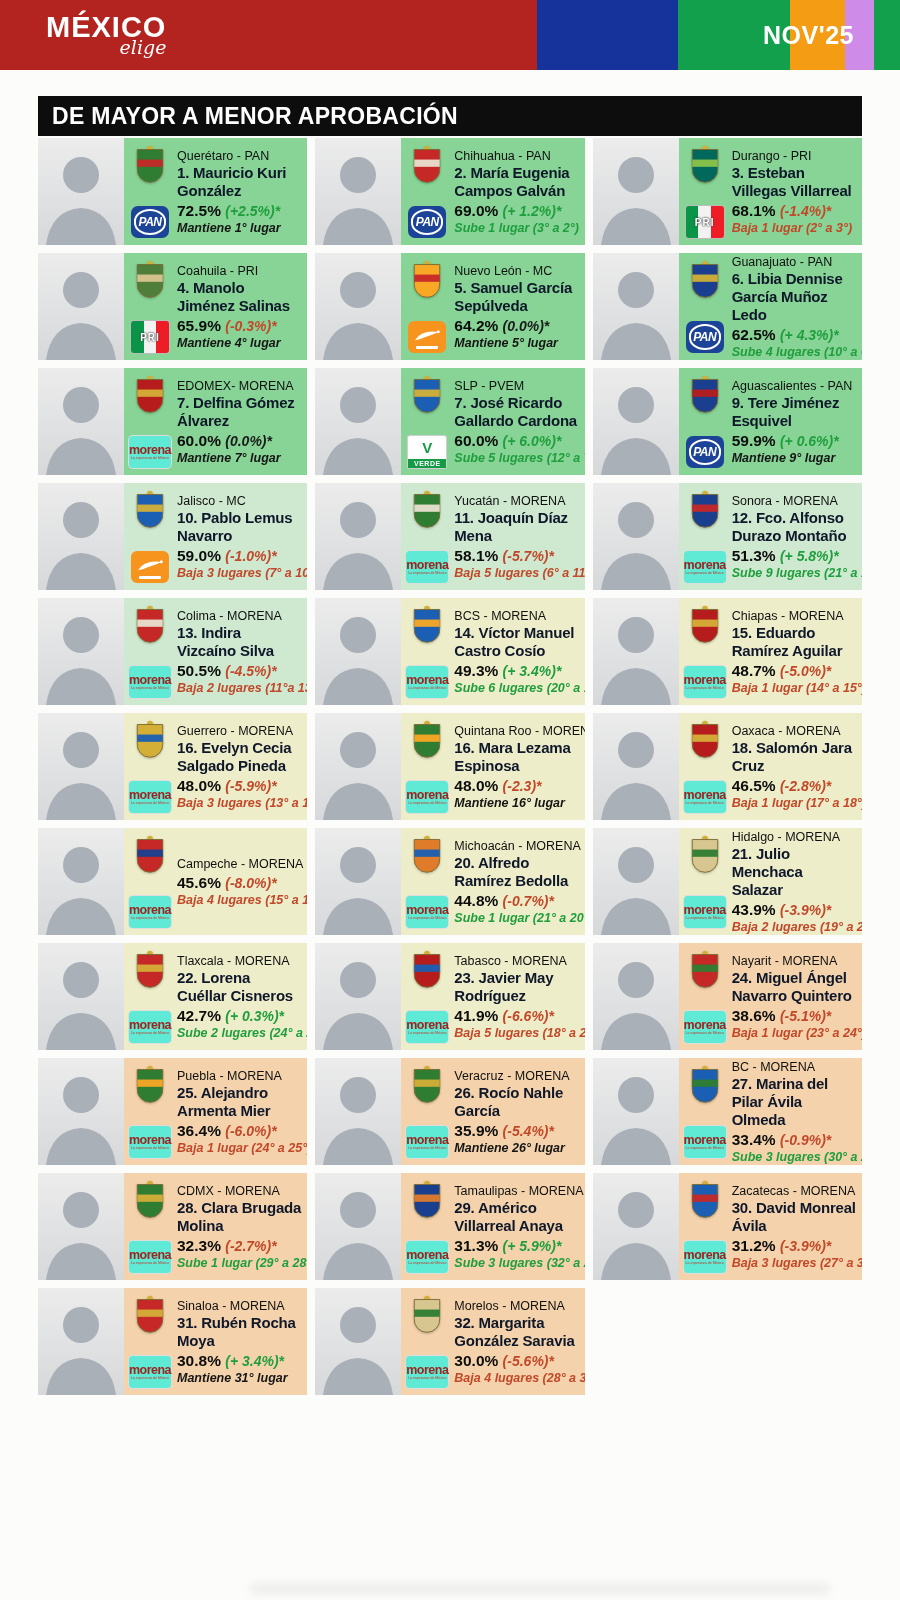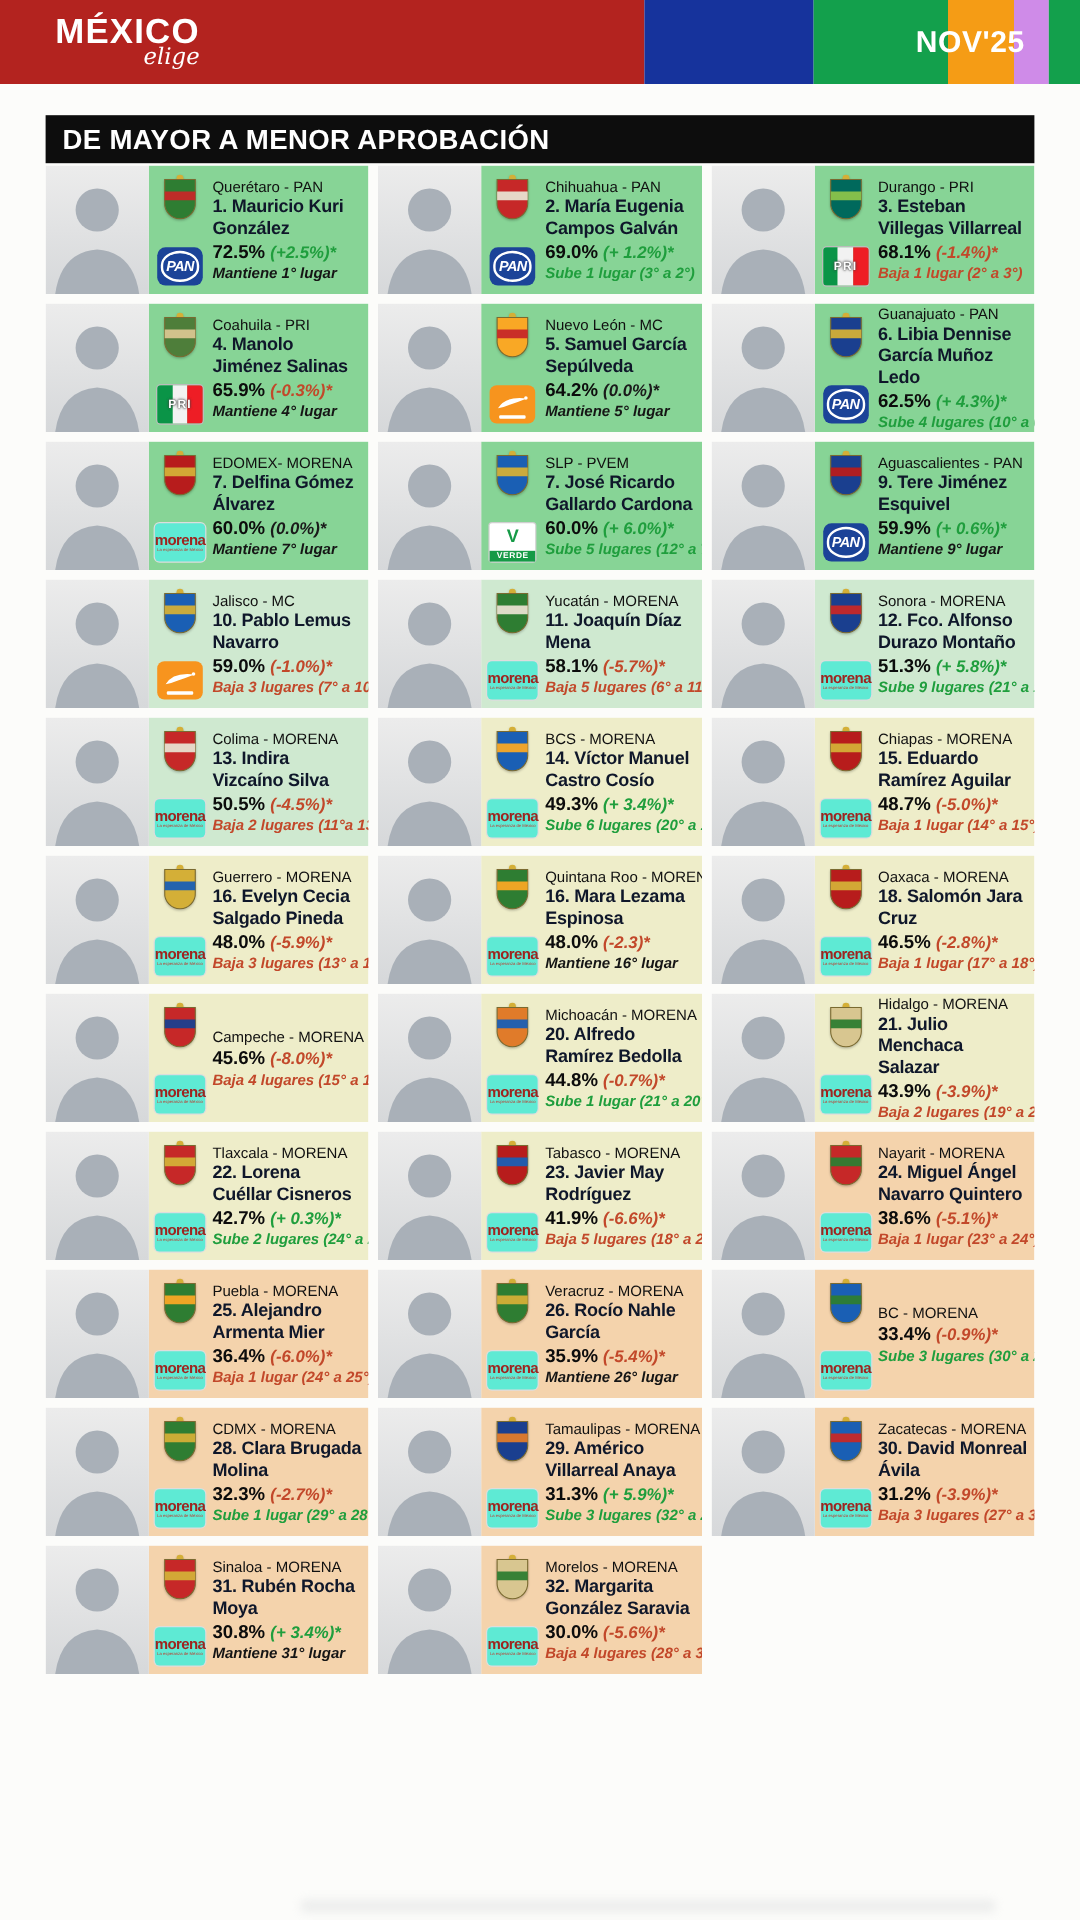--- a/index.html
+++ b/index.html
@@ -987,20 +987,21 @@
         </svg>
         <span class="plogo-slot">
               <div class="plogo plogo-morena">
                 <span class="mor-txt">morena</span>
                 <span class="mor-sub">La esperanza de México</span>
               </div>
             </span>
       </div>
       <div class="tcol">
         <div class="state-party">BC - MORENA</div>
+        <div class="gov-name">27. Marina del Pilar Ávila Olmeda</div>
         <div class="pct-line">
           <span class="pct">33.4%</span>
           <span class="change neg"> (-0.9%)*</span>
         </div>
         <div class="movement up">Sube 3 lugares (30° a 27°)</div>
       </div>
     </div>
   </div>
 
   <div class="card tier-4">

